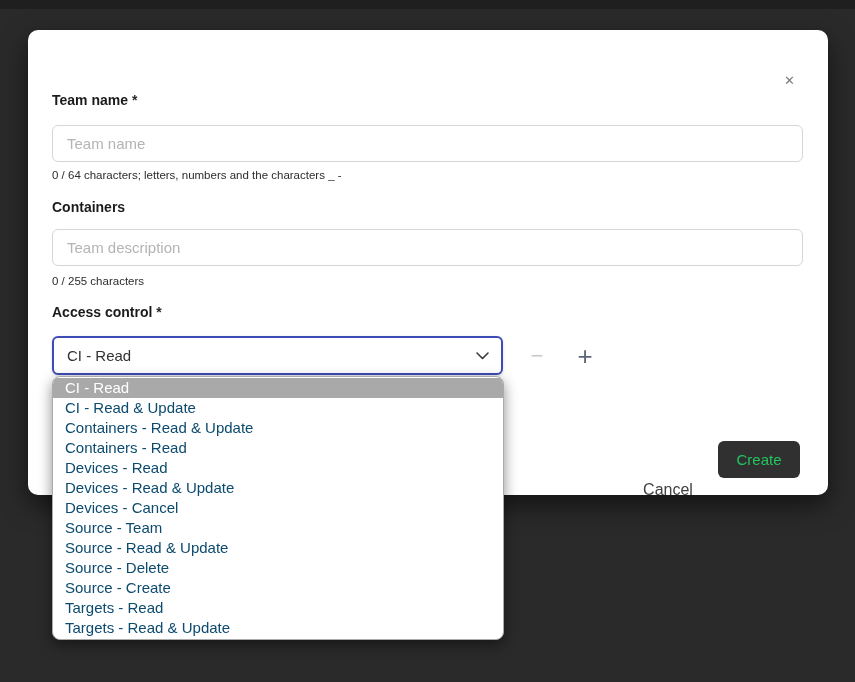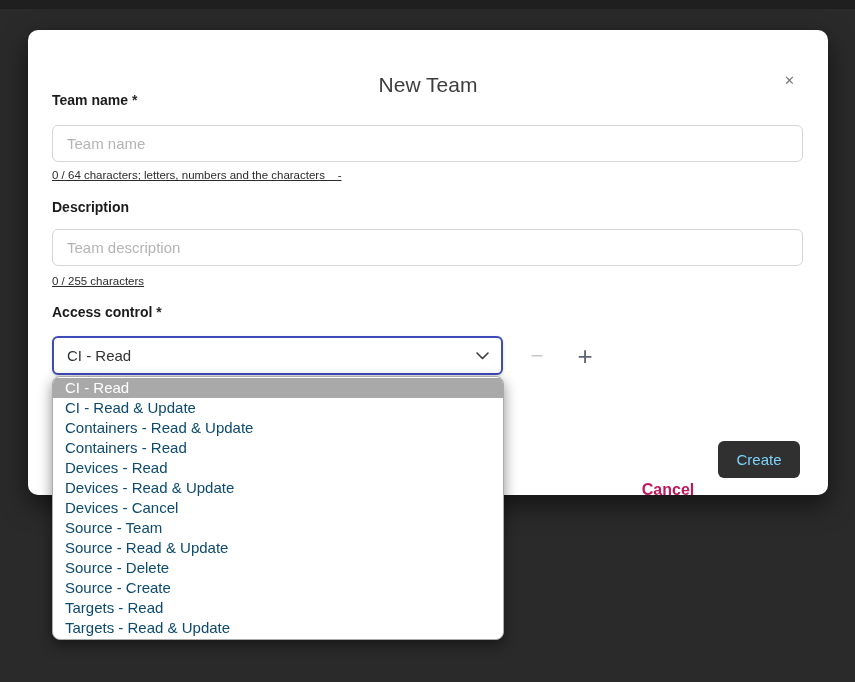--- a/index.html
+++ b/index.html
@@ -35,21 +35,21 @@
   .req { font-weight: bold; color: #2a2a2a; }
   .text-input {
     position: absolute; left: 24px; width: 751px; height: 37px;
     border: 1px solid #d6d6d6; border-radius: 6px;
     font-family: inherit; font-size: 15px; color: #333;
     padding: 0 14px; outline: none; background: #fff;
   }
   .text-input::placeholder { color: #b4b4b4; opacity: 1; }
   .helper {
     position: absolute; left: 24px;
-    font-size: 11.5px; color: #2c2c2c; text-decoration: underline;
+    font-size: 11.5px; color: #2c2c2c;
   }
   .select-box {
     position: absolute; left: 24px; top: 306px; width: 451px; height: 39px;
     border: 2px solid #3e4cb8; border-radius: 6px; background: #fff;
     display: flex; align-items: center; justify-content: space-between;
     padding: 0 12px 0 13px; cursor: pointer;
     box-shadow: 0 1px 3px rgba(0,0,0,0.15);
   }
   .select-box .value { font-size: 15px; color: #333333; }
   .stepper-btn {
@@ -71,48 +71,47 @@
     font-size: 15px; color: #0c4a6e;
     padding-left: 12px; cursor: pointer;
     white-space: nowrap;
   }
   .dropdown .option.selected {
     background: #a9a9a9; color: #ffffff;
   }
   .footer-cancel {
     position: absolute; left: 607px; top: 441px; width: 66px; height: 37px;
     background: none; border: none; cursor: pointer;
-    font-family: inherit; font-size: 16px; color: #be185d; font-weight: bold;
+    font-family: inherit; font-size: 16px; color: #404040;
   }
   .footer-create {
     position: absolute; left: 690px; top: 411px; width: 82px; height: 37px;
     background: #303030; border: none; border-radius: 6px; cursor: pointer;
-    font-family: inherit; font-size: 15px; color: #7dd3fc;
+    font-family: inherit; font-size: 15px; color: #22c55e;
   }
   .chevron-wrap { display: flex; align-items: center; }
 </style>
 </head>
 <body>
 
 <div class="top-strip"></div>
 
 <div class="modal">
 
-  <h1 class="modal-title">New Team</h1>
   <button class="close-btn">✕</button>
 
   <div class="field-label" style="top:62px;">
     <span>Team name</span>
     <span class="req">*</span>
   </div>
   <input class="text-input" style="top: 95px;" type="text" placeholder="Team name">
   <div class="helper" style="top:139px;">0 / 64 characters; letters, numbers and the characters _ -</div>
 
   <div class="field-label" style="top:169px;">
-    <span>Description</span>
+    <span>Containers</span>
   </div>
   <input class="text-input" style="top: 199px;" type="text" placeholder="Team description">
   <div class="helper" style="top:245px;">0 / 255 characters</div>
 
   <div class="field-label" style="top:274px;">
     <span>Access control</span>
     <span class="req">*</span>
   </div>
 
   <div class="select-box">

